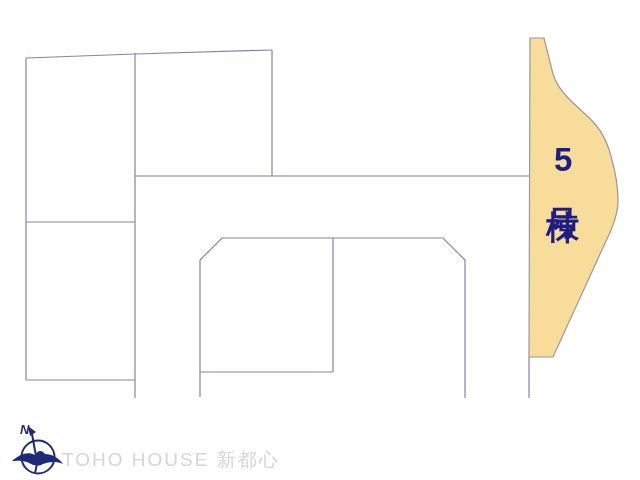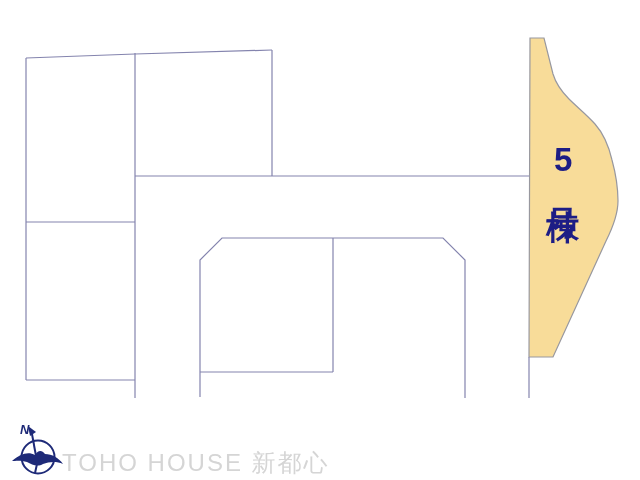--- a/index.html
+++ b/index.html
@@ -20,21 +20,21 @@
   }
   .lot5-label{
     position:absolute;left:545px;top:141px;
     writing-mode:vertical-rl;text-orientation:upright;
     font-size:33px;font-weight:600;letter-spacing:3px;line-height:1.05;
     color:var(--lot-label-color,#1d1d85);
     white-space:nowrap;
   }
   .watermark{
     position:absolute;left:62px;top:447px;
-    font-size:24px;letter-spacing:2px;
+    font-size:19px;letter-spacing:2px;
     color:var(--watermark-color,#d5d5d5);
     white-space:nowrap;
   }
   .compass{position:absolute;left:11px;top:419px;}
   .compass .stroke{stroke:var(--compass-color,#1e2a78);fill:none;}
   .compass .fill{fill:var(--compass-color,#1e2a78);stroke:none;}
   .compass text{
     fill:var(--compass-color,#1e2a78);
     font-family:"Liberation Sans",sans-serif;
     font-size:13px;font-style:italic;font-weight:bold;

